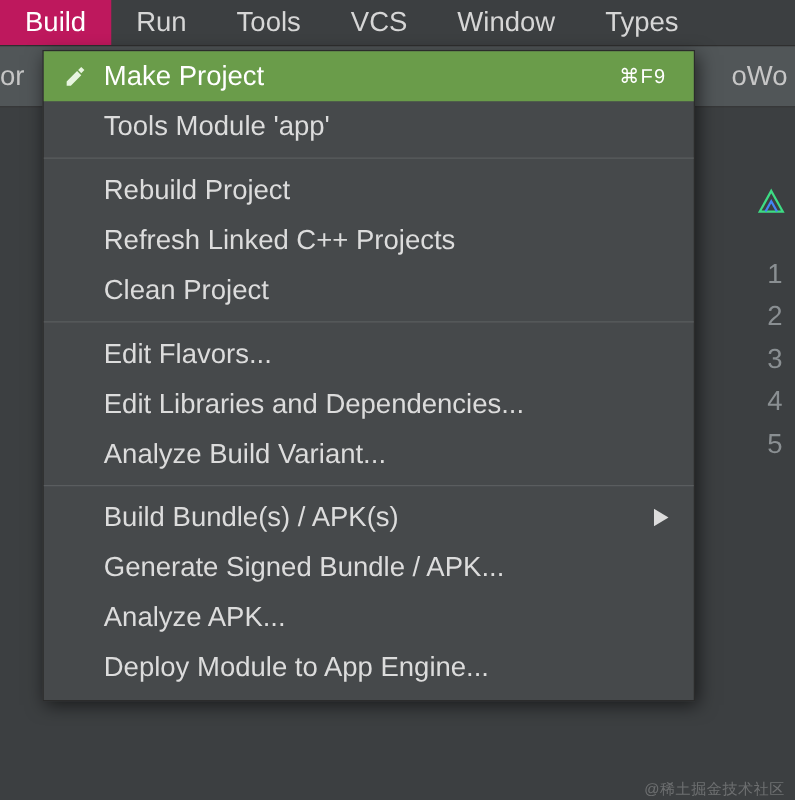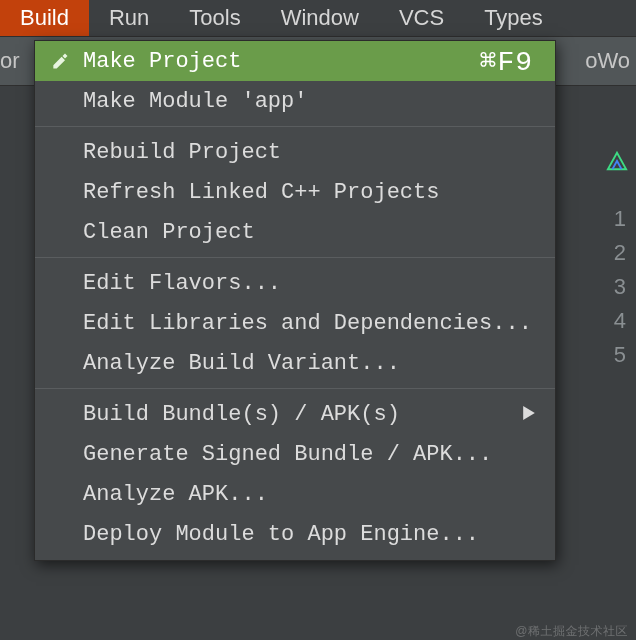--- a/index.html
+++ b/index.html
@@ -24,21 +24,21 @@
     font-weight: 400;
     color: #d6d6d6;
   }
   .menubar .menu-title {
     padding: 0 20px;
     display: flex;
     align-items: center;
     white-space: nowrap;
   }
   .menubar .menu-title.active {
-    background: #c2410c;
+    background: #be185d;
     color: #ffffff;
   }
 
   
   .under-strip {
     position: absolute;
     top: 36px;
     left: 0;
     right: 0;
     height: 48px;
@@ -85,34 +85,33 @@
   }
   .dropdown .item {
     display: flex;
     align-items: center;
     height: 40px;
     padding: 0 22px 0 48px;
     font-size: 22px;
     color: #dcdcdc;
     white-space: nowrap;
     position: relative;
-    font-family: Liberation Mono, monospace;
   }
   .dropdown .item .icon-slot {
     position: absolute;
     left: 12px;
     width: 26px; height: 26px;
     display: flex; align-items: center; justify-content: center;
   }
   .dropdown .item .arrow {
     position:absolute; right:20px;
   }
   .dropdown .item .shortcut {
     margin-left: auto;
-    font-size: 28px;
+    font-size: 16px;
     letter-spacing: 1px;
   }
   .dropdown .item.highlight {
     background: #6a9c4a;
     color: #ffffff;
   }
   .dropdown .sep {
     height: 1px;
     background: #5a5d5f;
     margin: 5px 0;
@@ -128,22 +127,22 @@
     letter-spacing: .5px;
   }
 </style>
 </head>
 <body>
 
 <div class="menubar" id="menubar">
     <div class="menu-title active">Build</div>
     <div class="menu-title">Run</div>
     <div class="menu-title">Tools</div>
+    <div class="menu-title">VCS</div>
     <div class="menu-title">Window</div>
-    <div class="menu-title">VCS</div>
     <div class="menu-title">Types</div>
   </div>
 
 <div class="under-strip">
   <span class="left-frag">or</span>
   <span class="right-frag">oWo</span>
 </div>
 
 <div class="right-gutter">
   <svg class="gutter-icon" viewBox="0 0 24 24">
@@ -164,21 +163,21 @@
       <span class="icon-slot">
         <svg viewBox="0 0 24 24" width="20" height="20">
           <path d="M4 17 L14 7 L18 11 L8 21 L4 21 Z M15 6 L18 3 L21 6 L18 9 Z" fill="#e8f5e0"></path>
         </svg>
       </span>
       <span>Make Project</span>
       <span class="shortcut">⌘F9</span>
     </div>
     <div class="item">
       <span class="icon-slot"></span>
-      <span>Make Module 'app'</span>
+      <span>Tools Module 'app'</span>
     </div>
     <div class="sep"></div>
     <div class="item">
       <span class="icon-slot"></span>
       <span>Rebuild Project</span>
     </div>
     <div class="item">
       <span class="icon-slot"></span>
       <span>Refresh Linked C++ Projects</span>
     </div>

